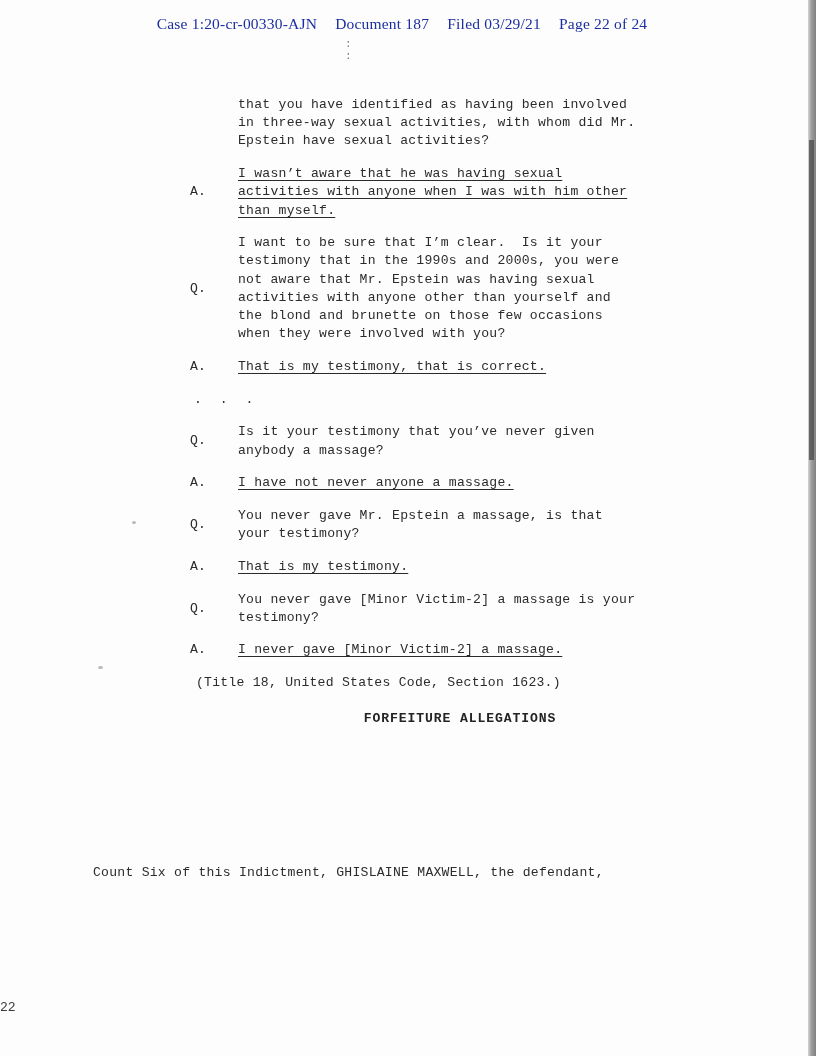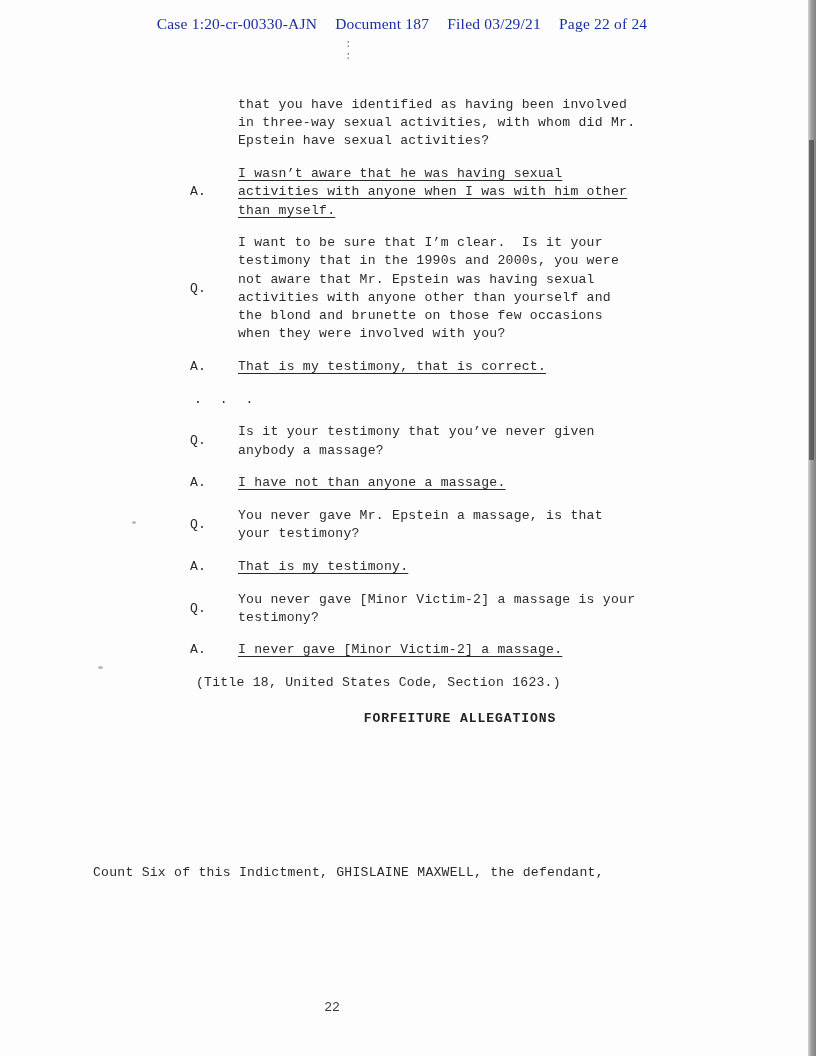--- a/index.html
+++ b/index.html
@@ -143,21 +143,20 @@
     letter-spacing: .25px;
     white-space: pre-wrap;
   }
   .body-block .indent { padding-left: 96px; }
 
   .page-number {
     position: absolute;
     top: 1000px;
     left: 0;
     width: 664px;
-    text-align: center;
     font-family: "Liberation Mono", monospace;
     font-size: 13.1px;
     color: #3a3a3a;
   }
 
   
   .speck {
     position: absolute;
     background: #b9b9b9;
     border-radius: 50%;
@@ -217,21 +216,21 @@
     <div class="ellipsis">. . .</div>
 
     <div class="qa">
       <div class="qa-label">Q.</div>
       <div class="qa-text">Is it your testimony that you’ve never given
 anybody a massage?</div>
     </div>
 
     <div class="qa underlined">
       <div class="qa-label">A.</div>
-      <div class="qa-text">I have not than anyone a massage.</div>
+      <div class="qa-text">I have not never anyone a massage.</div>
     </div>
 
     <div class="qa">
       <div class="qa-label">Q.</div>
       <div class="qa-text">You never gave Mr. Epstein a massage, is that
 your testimony?</div>
     </div>
 
     <div class="qa underlined">
       <div class="qa-label">A.</div>

